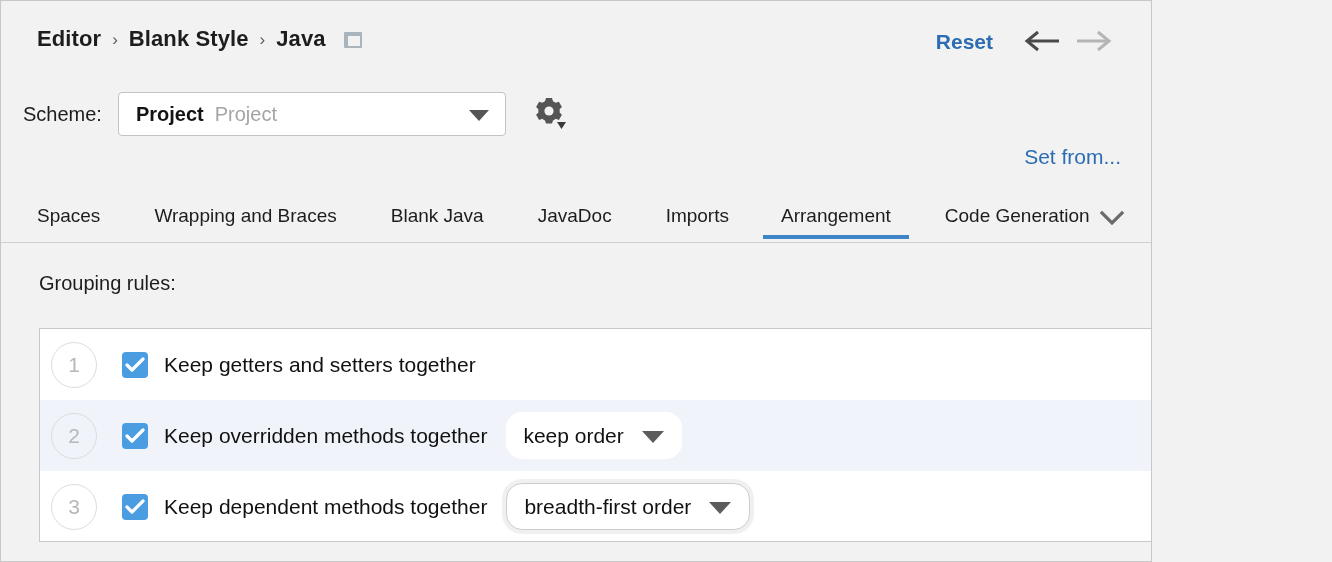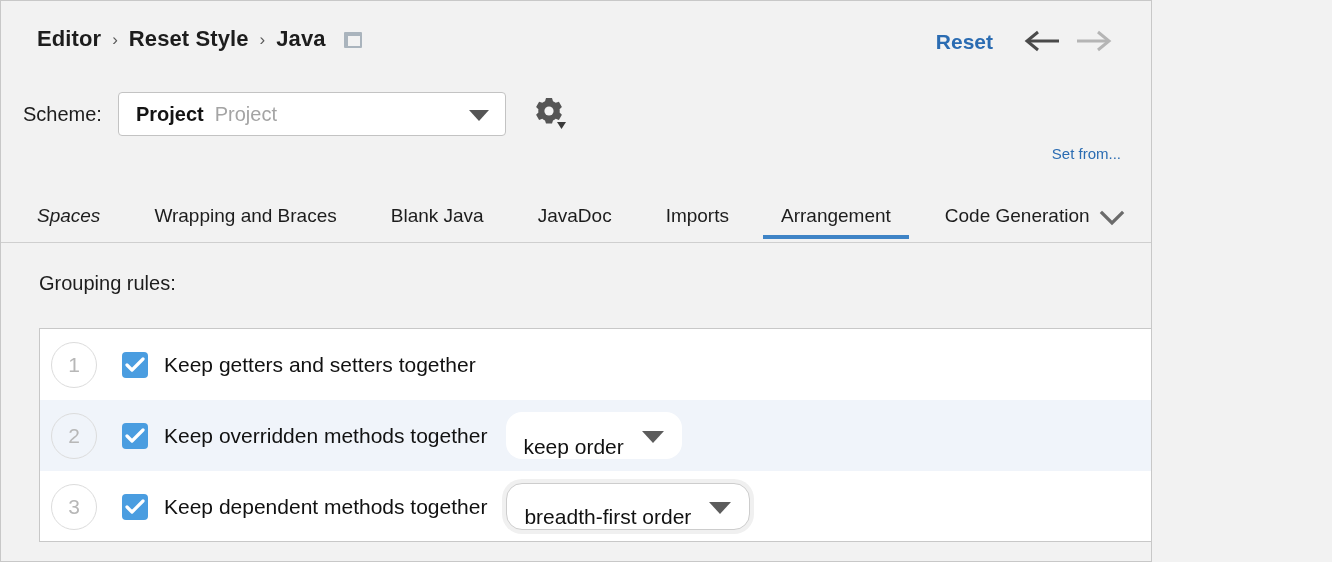--- a/index.html
+++ b/index.html
@@ -131,21 +131,21 @@
   .gear-btn {
     margin-left: 26px;
     width: 34px; height: 40px;
     position: relative;
     cursor: pointer;
   }
 
   .setfrom-link {
     position: absolute;
     right: 30px; top: 144px;
-    font-size: 15px;
+    font-size: 21px;
     color: #2b6cb2;
     cursor: pointer;
     white-space: nowrap;
   }
 
   
   .tabs-bar {
     position: absolute;
     left: 0; top: 196px;
     width: 1330px;
@@ -271,21 +271,21 @@
     font-size: 21px;
     color: #111111;
     white-space: nowrap;
   }
   .rule-combo {
     margin-left: 19px;
     height: 47px;
     background: #ffffff;
     border-radius: 16px;
     display: flex;
-    align-items: flex-end;
+    align-items: center;
     position: relative;
     cursor: pointer;
     flex: 0 0 auto;
   }
   .rule-combo.boxed {
     border: 1px solid #cdcdcd;
     background: #ffffff;
     box-shadow: 0 0 0 4px #f0f0f0;
   }
   .rule-combo .combo-val {
@@ -304,21 +304,21 @@
   }
 </style>
 </head>
 <body>
 
 <div id="root">
 
   <div class="breadcrumb-row">
     <span class="crumb crumb-first">Editor</span>
     <span class="crumb-sep">›</span>
-    <span class="crumb">Reset Style</span>
+    <span class="crumb">Blank Style</span>
     <span class="crumb-sep">›</span>
     <span class="crumb">Java</span>
     <span class="crumb-icon"></span>
   </div>
 
   <span class="reset-link">Reset</span>
 
   <span class="nav-arrow nav-back">
     <svg width="40" height="24" viewBox="0 0 40 24">
       <line x1="38" y1="12" x2="8" y2="12" stroke="#4a4a4a" stroke-width="3"></line>
@@ -348,21 +348,21 @@
         <circle cx="17" cy="17" r="4.6" fill="#f2f2f2"></circle>
         <polygon points="25,28 34,28 29.5,35" fill="#3a3a3a"></polygon>
       </svg>
     </span>
   </div>
 
   <span class="setfrom-link">Set from...</span>
 
   <div class="tabs-bar">
     <div class="tabs-inner" id="tabs-inner">
-        <span class="tab" style="margin-left: 36px; font-style: italic;">Spaces</span>
+        <span class="tab" style="margin-left: 36px;">Spaces</span>
         <span class="tab" style="margin-left: 54px;">Wrapping and Braces</span>
         <span class="tab" style="margin-left: 54px;">Blank Java</span>
         <span class="tab" style="margin-left: 54px;">JavaDoc</span>
         <span class="tab" style="margin-left: 54px;">Imports</span>
         <span class="tab active" style="margin-left: 52px;">Arrangement</span>
         <span class="tab" style="margin-left: 54px;">Code Generation</span>
       </div>
   </div>
   <div class="tabs-divider"></div>
   <span class="tabs-chevron">

